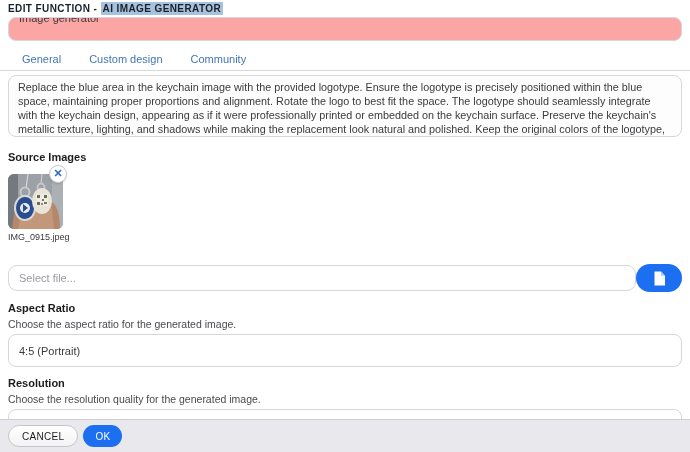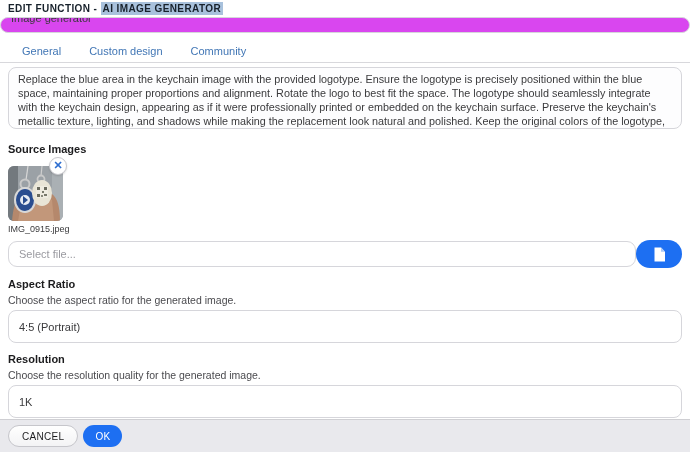--- a/index.html
+++ b/index.html
@@ -21,25 +21,25 @@
     font-weight: bold;
     letter-spacing: .4px;
     color: #17212b;
   }
   .app-header .hl {
     background: #a8c1dc;
     padding: 1px 2px;
   }
   
   .name-input {
-    margin: 0 0;
-    height: 16px;
+    margin: 0 8px;
+    height: 24px;
     border: 1px solid #d6d6db;
     border-radius: 8px;
-    background: #d946ef;
+    background: #fca5a5;
     overflow: hidden;
     padding: 0 10px;
   }
   .name-input span {
     display: block;
     margin-top: -6px;
     font-size: 11px;
     color: #3a3a3c;
   }
   
@@ -128,21 +128,21 @@
     box-shadow: 0 1px 2px rgba(0,0,0,.15);
   }
   .thumb-caption {
     font-size: 9px;
     color: #3a3a3c;
     margin-top: 3px;
   }
   .file-row {
     display: flex;
     align-items: center;
-    margin-top: 4px;
+    margin-top: 20px;
   }
   .file-input {
     flex: 1;
     height: 26px;
     border: 1px solid #d6d6db;
     border-radius: 9px;
     font-family: "Liberation Sans", sans-serif;
     font-size: 11px;
     color: #3a3a3c;
     padding: 0 10px;

